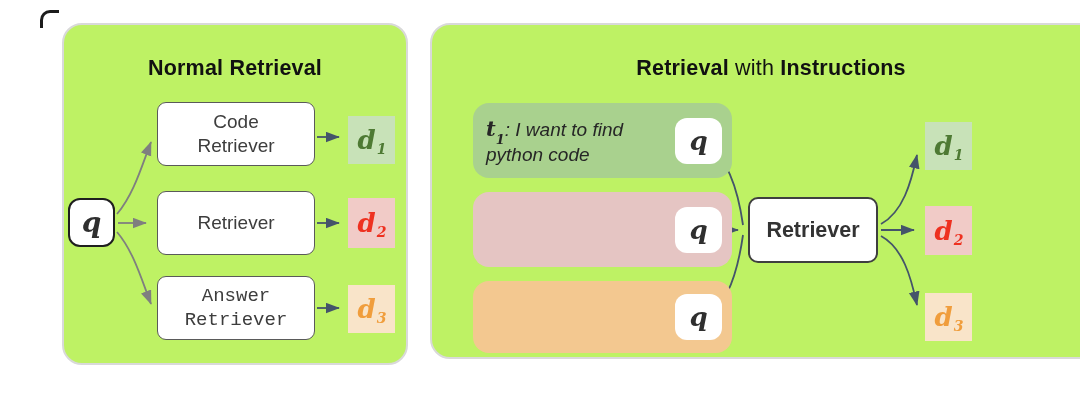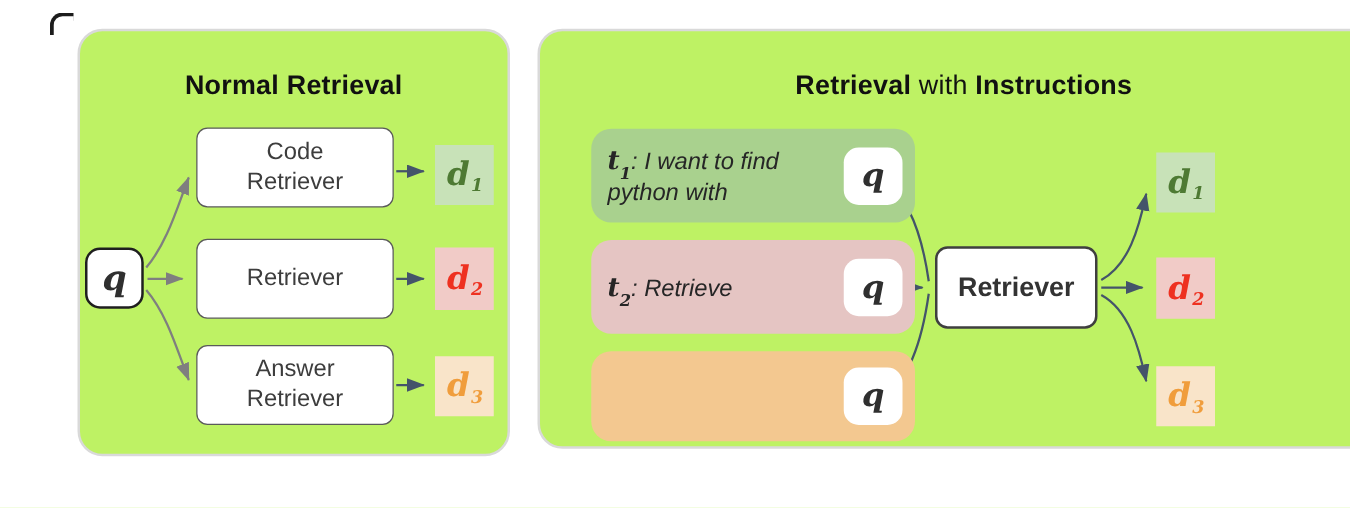--- a/index.html
+++ b/index.html
@@ -16,21 +16,21 @@
 
   .serifq{font-family:"DejaVu Serif",serif;font-style:italic;font-weight:bold;color:#2f2f2f;}
 
   .qbox{position:absolute;left:68px;top:198px;width:47px;height:49px;z-index:2;
         border:2.5px solid #1f1f1f;border-radius:12px;background:#fff;box-sizing:border-box;
         display:flex;align-items:center;justify-content:center;font-size:28px;}
   .rbox{position:absolute;left:157px;width:158px;height:64px;z-index:2;background:#fff;
         border:1.6px solid #5a5a5a;border-radius:9px;box-sizing:border-box;
         display:flex;flex-direction:column;align-items:center;justify-content:center;
         font-size:19px;line-height:24px;color:#3d3d3d;}
-  .rbox.r1{top:102px;} .rbox.r2{top:191px;} .rbox.r3{top:276px;}
+  .rbox.r1{top:102px;} .rbox.r2{top:191px;} .rbox.r3{top:276px;font-family:Liberation Mono, monospace;}
 
   .doc{position:absolute;width:47px;height:48px;z-index:2;display:flex;align-items:center;justify-content:center;
        font-family:"DejaVu Serif",serif;font-style:italic;font-weight:bold;font-size:26px;}
   .doc sub{font-size:14px;position:relative;top:9px;left:1px;line-height:0;}
   .doc.g{background:#c8e2b8;color:#4e7a33;}
   .doc.p{background:#f1cbc7;color:#ee3120;}
   .doc.o{background:#f9e4c9;color:#f09d3c;}
   .doc.ld1{left:348px;top:116px;} .doc.ld2{left:348px;top:198px;height:50px;} .doc.ld3{left:348px;top:285px;}
   .doc.rd1{left:925px;top:122px;} .doc.rd2{left:925px;top:206px;height:49px;} .doc.rd3{left:925px;top:293px;}
 
@@ -128,30 +128,29 @@
       <sub>3</sub>
   </div>
 
   <section class="panel right">
     <h2 class="ptitle"><span>Retrieval</span><span class="nb"> with </span><span>Instructions</span></h2>
   </section>
 
   <div class="card c1">
     <div class="itext">
       <div><span class="tsym">t</span><sub class="tsub">1</sub><span>: I want to find</span></div>
-      <div>python with</div>
+      <div>python code</div>
     </div>
     <div class="qchip serifq">
       <span>q</span>
     </div>
   </div>
 
   <div class="card c2">
     <div class="itext">
-      <div><span class="tsym">t</span><sub class="tsub">2</sub><span>: Retrieve</span></div>
     </div>
     <div class="qchip serifq">
       <span>q</span>
     </div>
   </div>
 
   <div class="card c3">
     <div class="itext">
     </div>
     <div class="qchip serifq">

